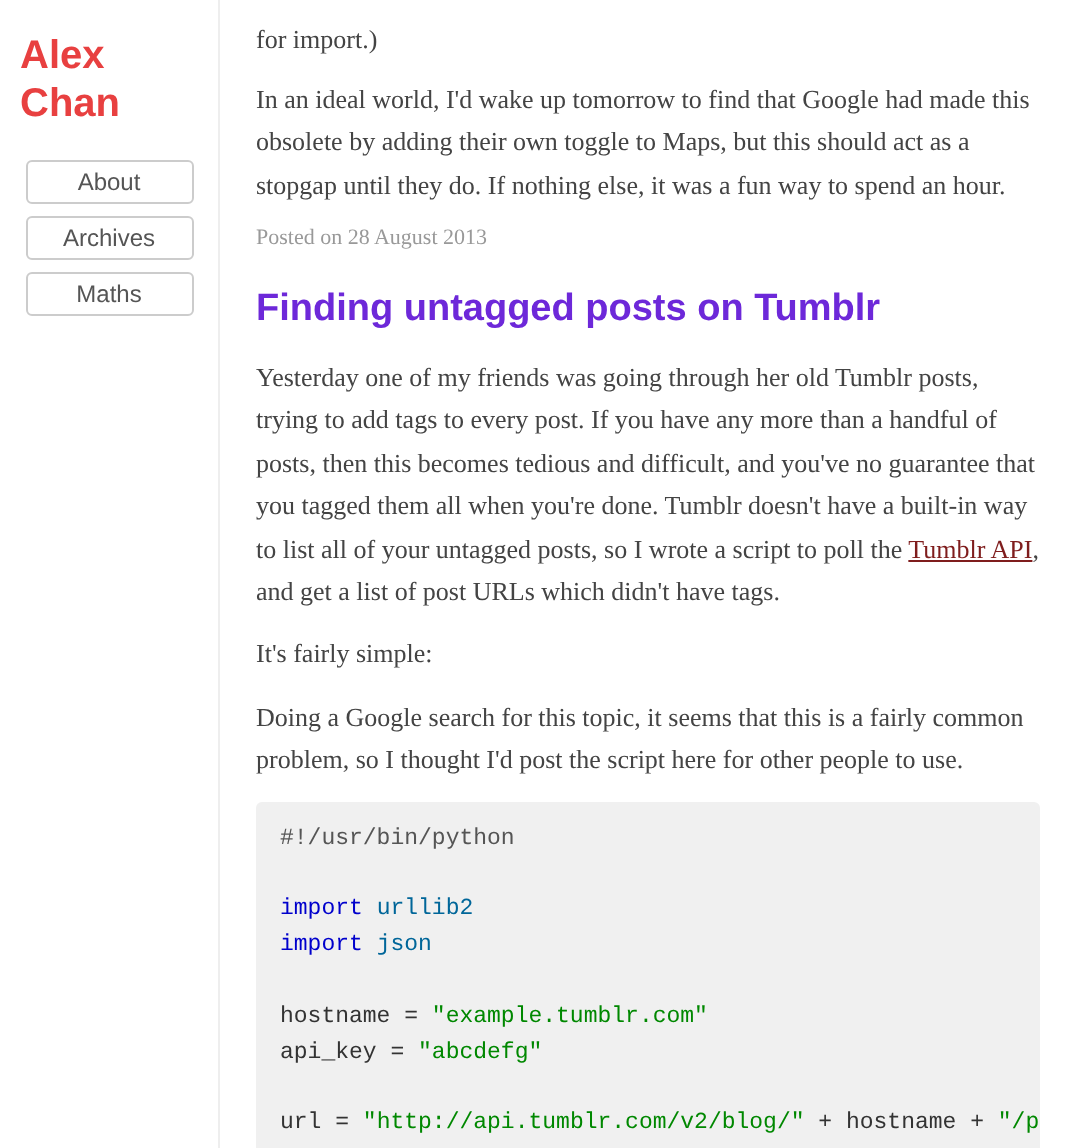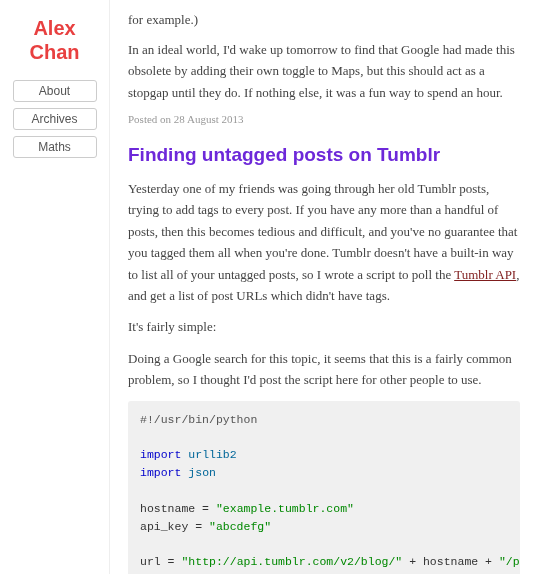--- a/index.html
+++ b/index.html
@@ -22,21 +22,21 @@
       border-right: 1px solid #eee;
       display: flex;
       flex-direction: column;
       align-items: center;
     }
     #sidebar .blog-title {
       font-family: Arial, sans-serif;
       font-size: 20px;
       font-weight: bold;
       color: #e84040;
-      text-align: center;
+      text-align: left;
       margin-bottom: 16px;
       line-height: 1.2;
     }
     .nav-link {
       display: block;
       border: 1px solid #ccc;
       border-radius: 3px;
       padding: 3px 10px;
       margin-bottom: 6px;
       font-family: Arial, sans-serif;
@@ -108,21 +108,21 @@
 <div id="layout">
   <div id="sidebar">
     <div class="blog-title">Alex Chan</div>
     <a class="nav-link">About</a>
     <a class="nav-link">Archives</a>
     <a class="nav-link">Maths</a>
   </div>
 
   <div id="main">
 
-    <p class="intro-text">for example.)</p>
+    <p class="intro-text">for import.)</p>
 
     <p class="post-body">In an ideal world, I'd wake up tomorrow to find that Google had made this obsolete by adding their own toggle to Maps, but this should act as a stopgap until they do. If nothing else, it was a fun way to spend an hour.</p>
     <p class="post-meta">Posted on 28 August 2013</p>
 
     <h2 class="post-title">Finding untagged posts on Tumblr</h2>
     <p class="post-body">
       Yesterday one of my friends was going through her old Tumblr posts, trying to add tags to every post. If you have any more than a handful of posts, then this becomes tedious and difficult, and you've no guarantee that you tagged them all when you're done. Tumblr doesn't have a built-in way to list all of your untagged posts, so I wrote a script to poll the <a href="#">Tumblr API</a>, and get a list of post URLs which didn't have tags.
     </p>
     <p class="post-body">It's fairly simple:</p>
     <p class="post-body">Doing a Google search for this topic, it seems that this is a fairly common problem, so I thought I'd post the script here for other people to use.</p>

